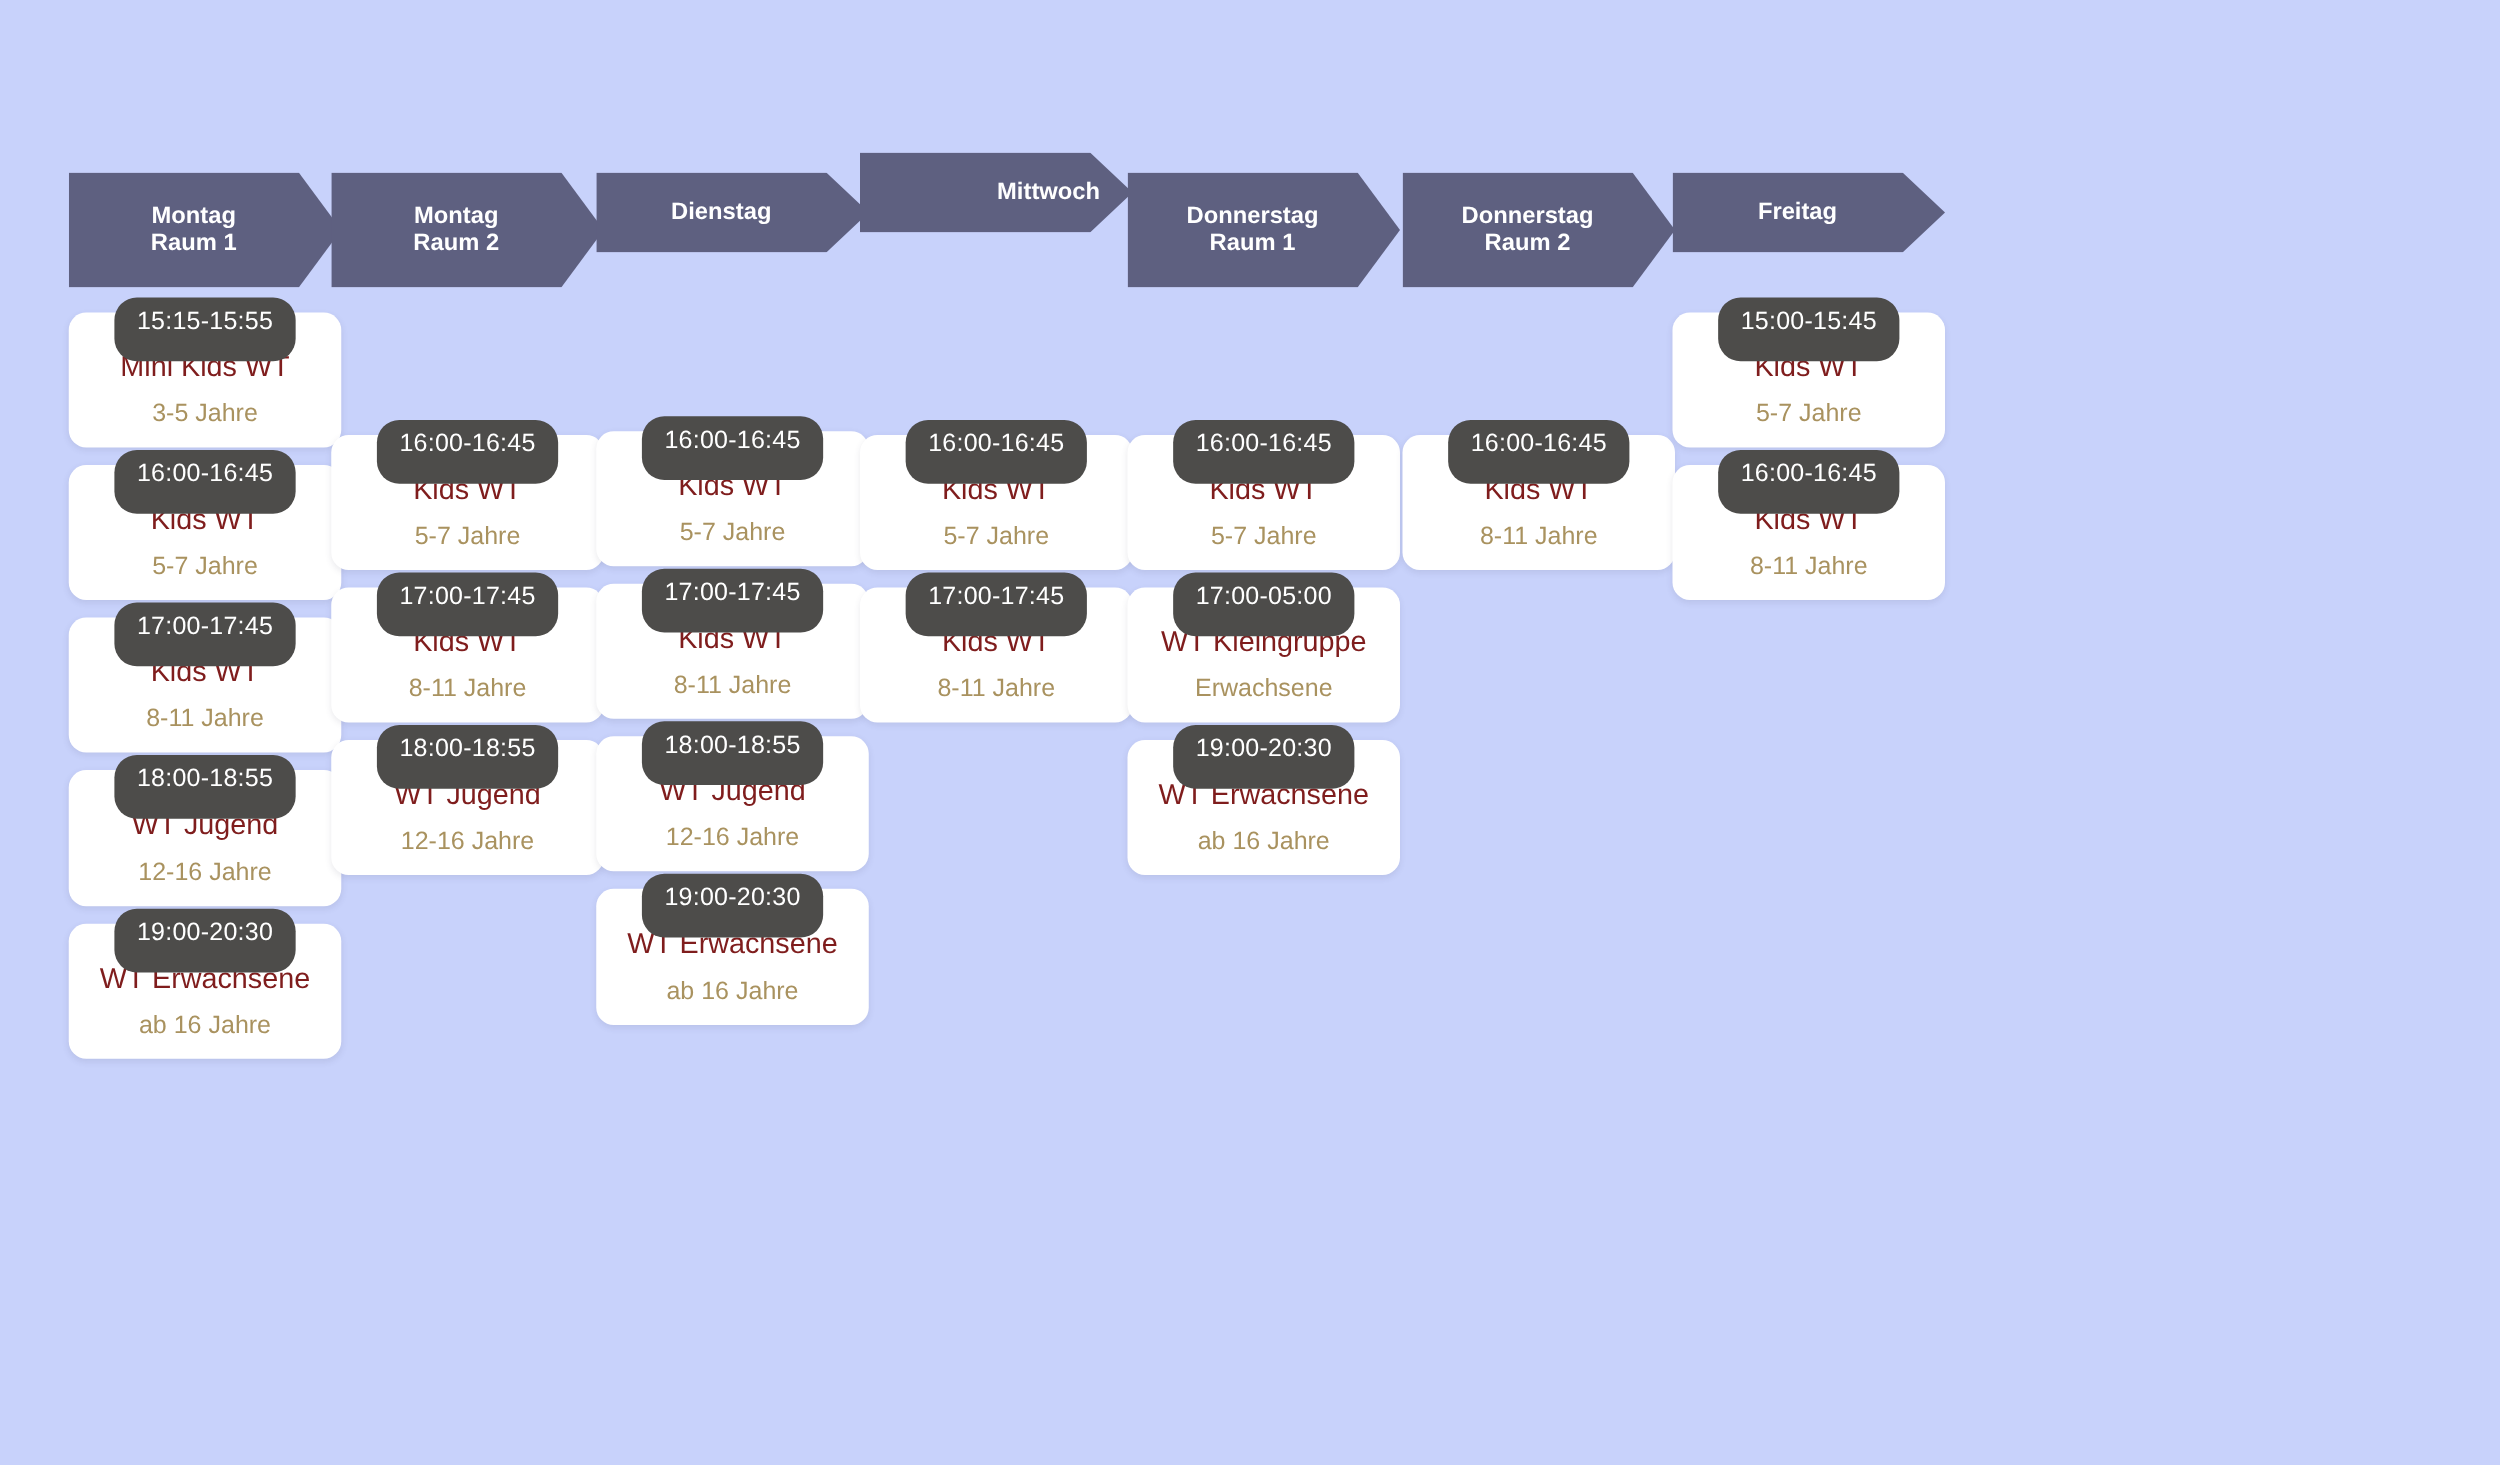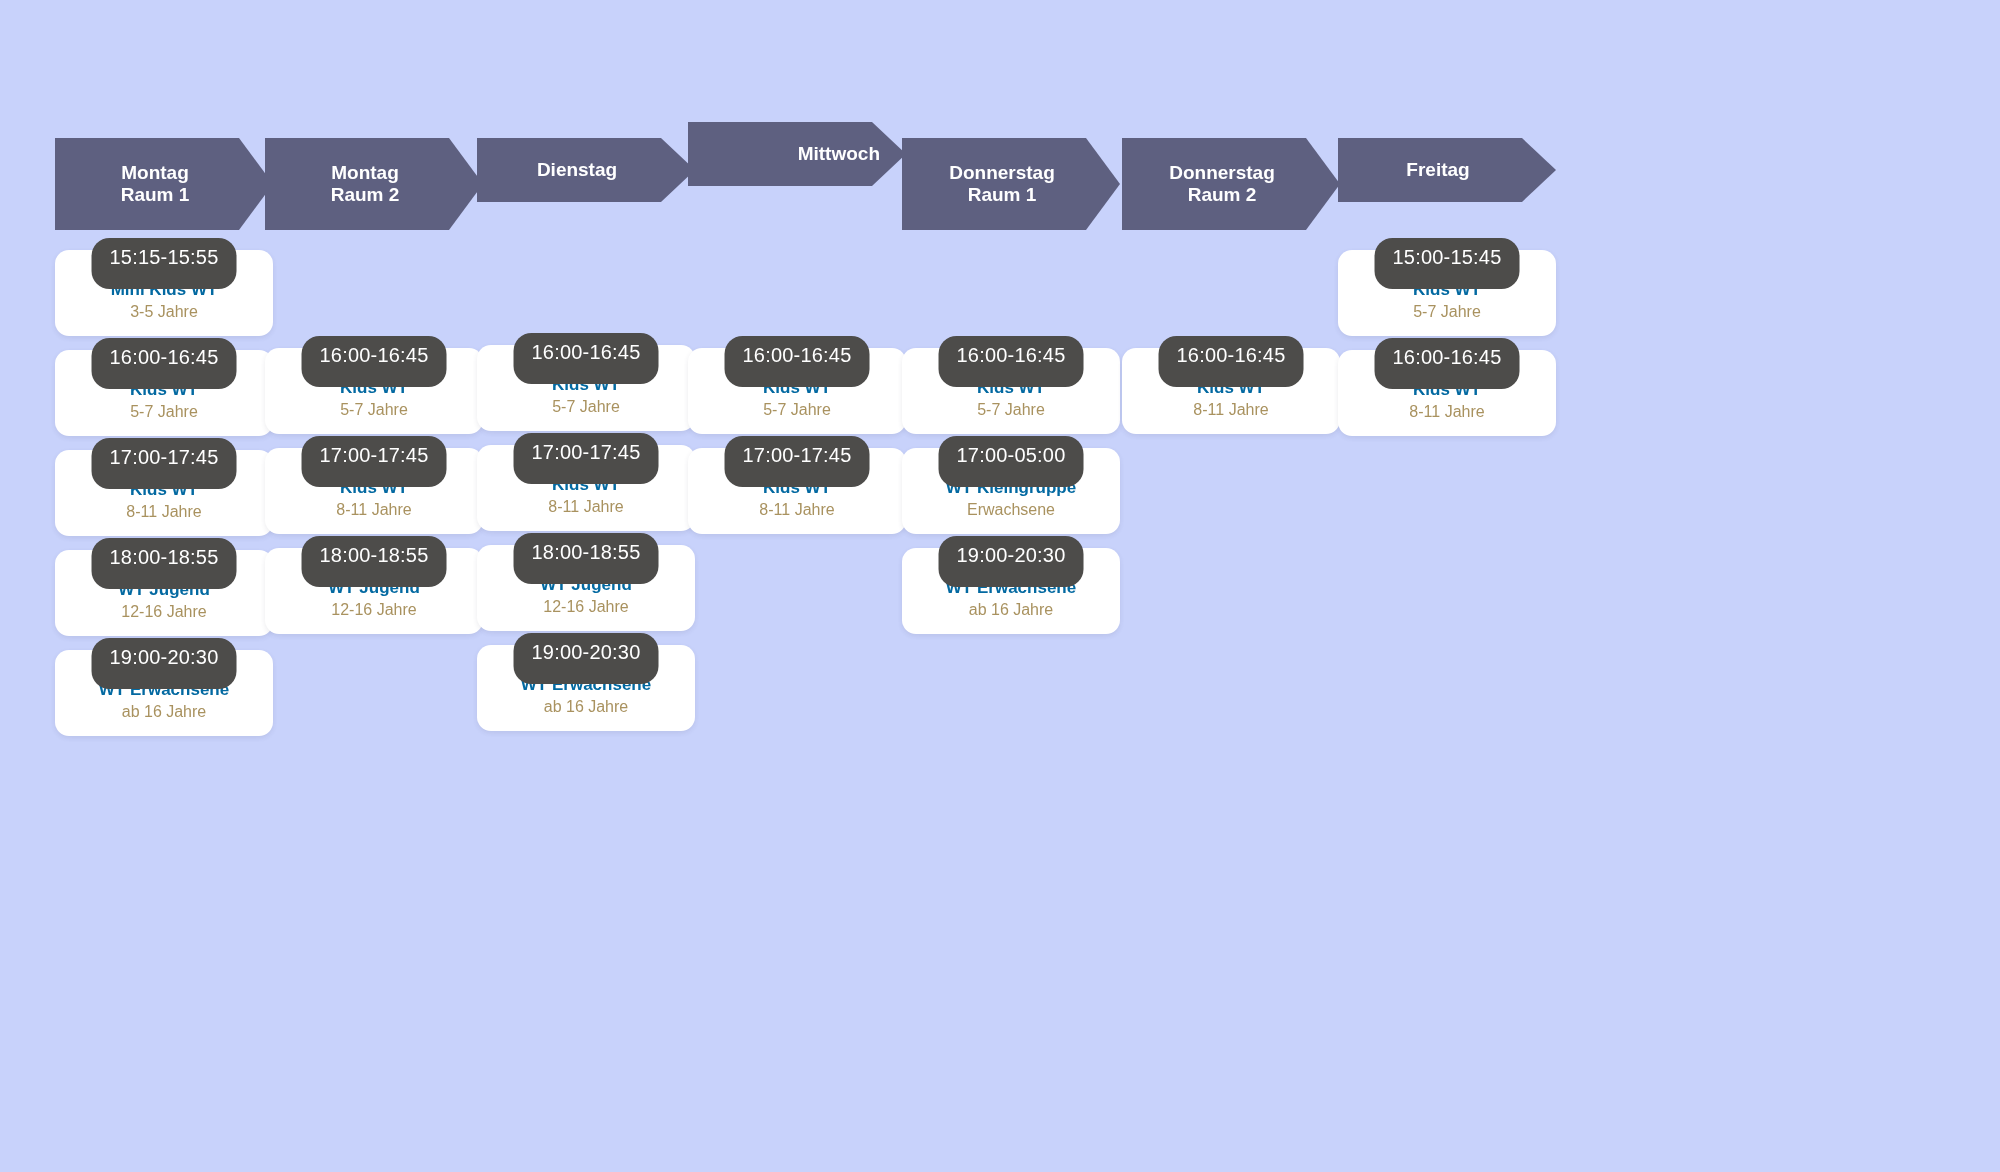--- a/index.html
+++ b/index.html
@@ -70,33 +70,33 @@
     color: #ffffff;
     font-size: 20px;
     line-height: 1;
     padding: 9px 18px 22px 18px;
     border-radius: 18px;
     white-space: nowrap;
     letter-spacing: 0.2px;
   }
 
   .card-title {
-    color: #0369a1;
-    font-weight: bold;
-    font-size: 17px;
+    color: #7f1d1d;
+    font-weight: normal;
+    font-size: 23px;
     line-height: 1.18;
     white-space: nowrap;
   }
   .card-title.wrap { white-space: normal; }
 
   .card-sub {
     color: #a9925f;
-    font-size: 16px;
+    font-size: 20px;
     line-height: 1.25;
-    margin-top: 2px;
+    margin-top: 12px;
     white-space: nowrap;
   }
 </style>
 </head>
 <body>
 
 <div id="schedule-board">
     <div class="column" style="left: 55px;">
       <div class="day-header two-line" style="position: absolute; top: 138px; left: 0px; width: 218px;">
         <span class="hline">Montag</span>

